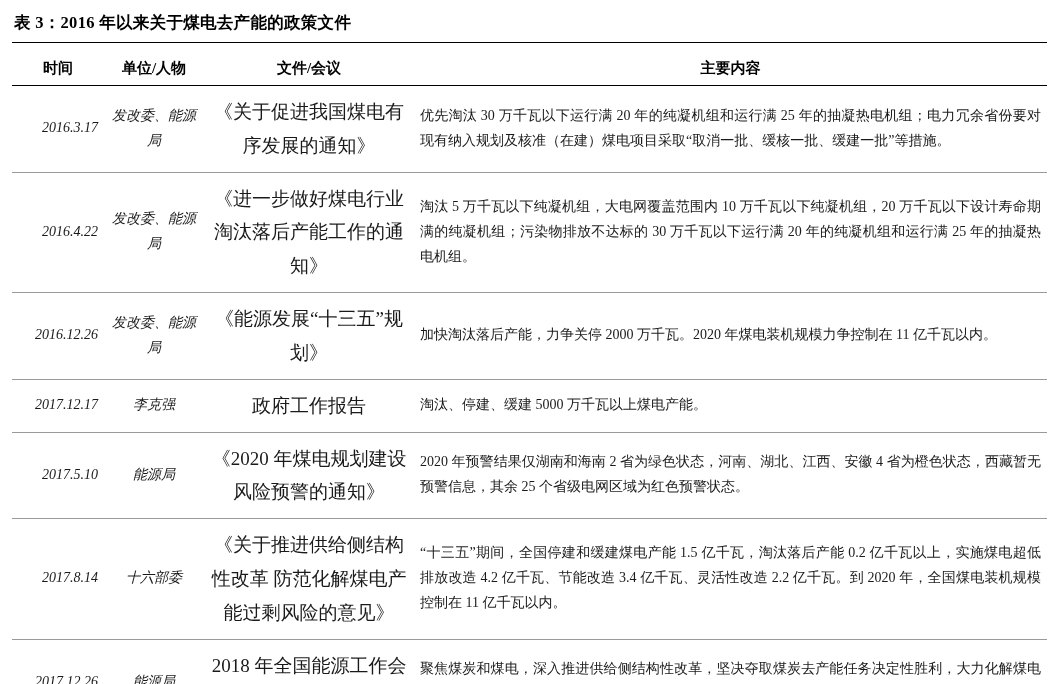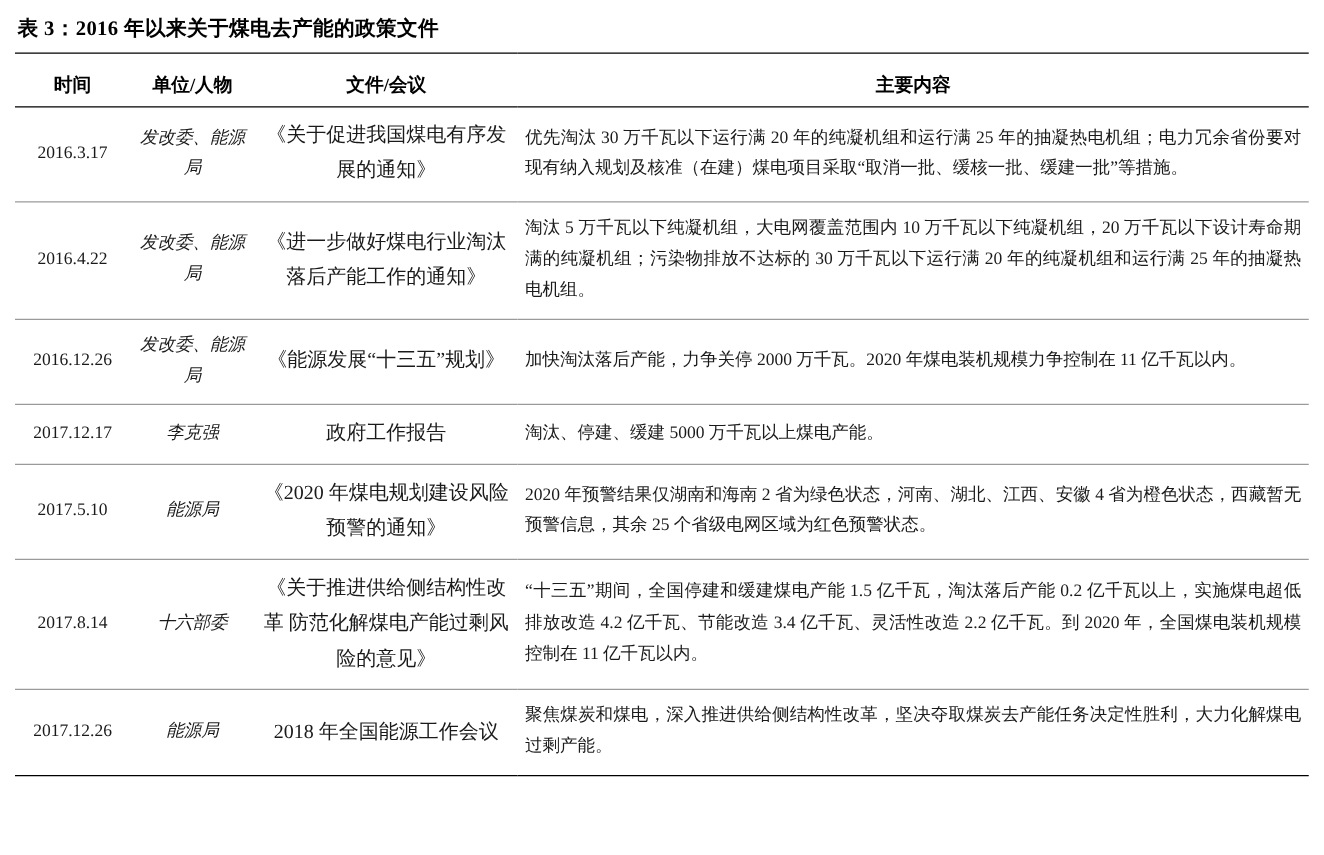--- a/index.html
+++ b/index.html
@@ -54,32 +54,33 @@
     border-bottom: 0.8px solid #9a9a9a;
     padding: 9px 6px 9px 6px;
     vertical-align: middle;
     line-height: 1.78;
     color: #1a1a1a;
   }
   table.policy tbody tr:last-child td {
     border-bottom: 1.6px solid #000000;
   }
   td.time {
-    text-align: center;
+    text-align: right;
     white-space: nowrap;
     font-size: 14px;
+    font-style: italic;
   }
   td.unit {
     text-align: center;
     font-size: 14px;
     font-style: italic;
   }
   td.doc {
     text-align: center;
-    font-size: 16px;
+    font-size: 19px;
     padding-left: 8px;
     padding-right: 8px;
   }
   td.main {
     text-align: justify;
     text-justify: inter-ideograph;
     font-size: 14px;
     padding-left: 10px;
     padding-right: 8px;
   }

